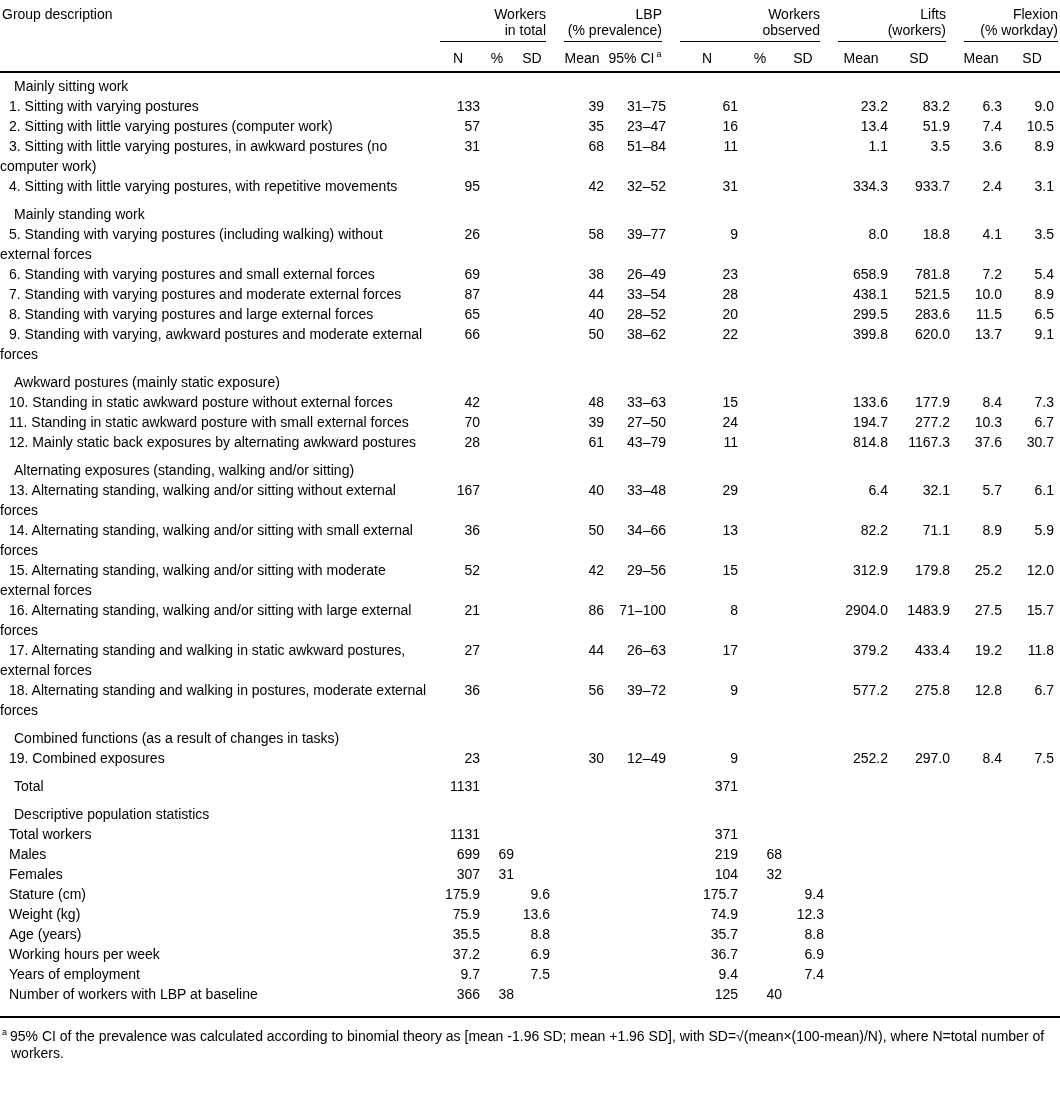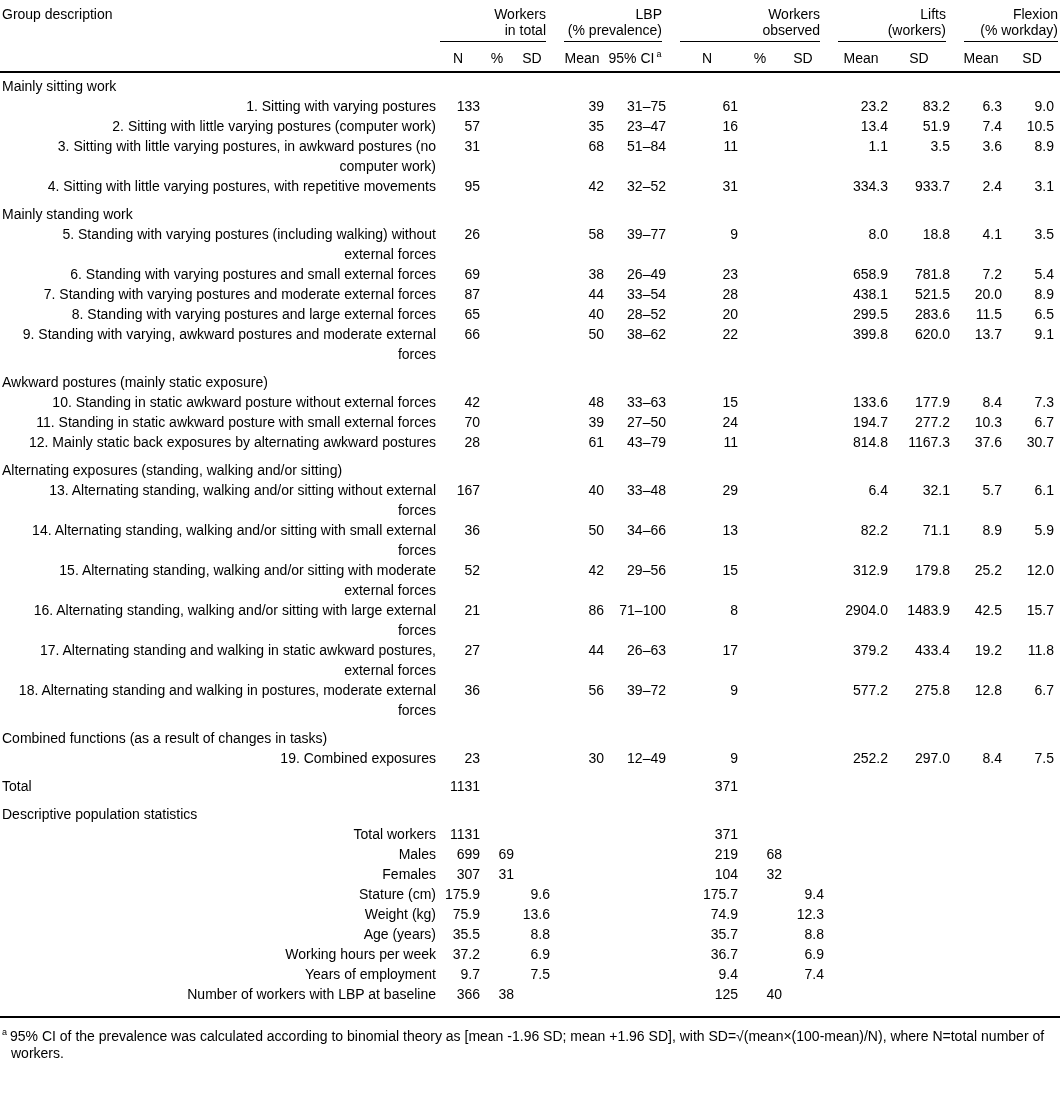--- a/index.html
+++ b/index.html
@@ -68,22 +68,22 @@
     font-size: 9px;
     margin-left: 2px;
   }
 
   td {
     vertical-align: top;
     line-height: 20px;
     padding: 0;
   }
   td.desc { padding-left: 0; }
-  td.desc.item { text-indent: 9px; text-align: right; }
-  td.desc.sec  { padding-left: 2px; }
+  td.desc.item { text-indent: 9px; }
+  td.desc.sec  { padding-left: 14px; }
   td.num { text-align: right; white-space: nowrap; }
   td.flex-sd { padding-right: 8px; }
   td.sp { padding: 0; }
 
   tr.gap td { padding-top: 8px; }
   tr:first-child td { padding-top: 3px; }
   tr.last-row td { border-bottom: 2px solid #000; padding-bottom: 12px; }
 
   .footnote {
     width: 1060px;
@@ -329,21 +329,21 @@
           <td class="num lbp-mean">44</td>
           <td class="num lbp-ci">33–54</td>
           <td class="sp"></td>
           <td class="num wo-n">28</td>
           <td class="num wo-pct"></td>
           <td class="num wo-sd"></td>
           <td class="sp"></td>
           <td class="num lifts-mean">438.1</td>
           <td class="num lifts-sd">521.5</td>
           <td class="sp"></td>
-          <td class="num flex-mean">20.0</td>
+          <td class="num flex-mean">10.0</td>
           <td class="num flex-sd">8.9</td>
         </tr>
         <tr>
           <td class="desc item">8. Standing with varying postures and large external forces</td>
           <td class="num wt-n">65</td>
           <td class="num wt-pct"></td>
           <td class="num wt-sd"></td>
           <td class="sp"></td>
           <td class="num lbp-mean">40</td>
           <td class="num lbp-ci">28–52</td>
@@ -538,21 +538,21 @@
           <td class="num lbp-mean">86</td>
           <td class="num lbp-ci">71–100</td>
           <td class="sp"></td>
           <td class="num wo-n">8</td>
           <td class="num wo-pct"></td>
           <td class="num wo-sd"></td>
           <td class="sp"></td>
           <td class="num lifts-mean">2904.0</td>
           <td class="num lifts-sd">1483.9</td>
           <td class="sp"></td>
-          <td class="num flex-mean">42.5</td>
+          <td class="num flex-mean">27.5</td>
           <td class="num flex-sd">15.7</td>
         </tr>
         <tr>
           <td class="desc item">17. Alternating standing and walking in static awkward postures, external forces</td>
           <td class="num wt-n">27</td>
           <td class="num wt-pct"></td>
           <td class="num wt-sd"></td>
           <td class="sp"></td>
           <td class="num lbp-mean">44</td>
           <td class="num lbp-ci">26–63</td>

